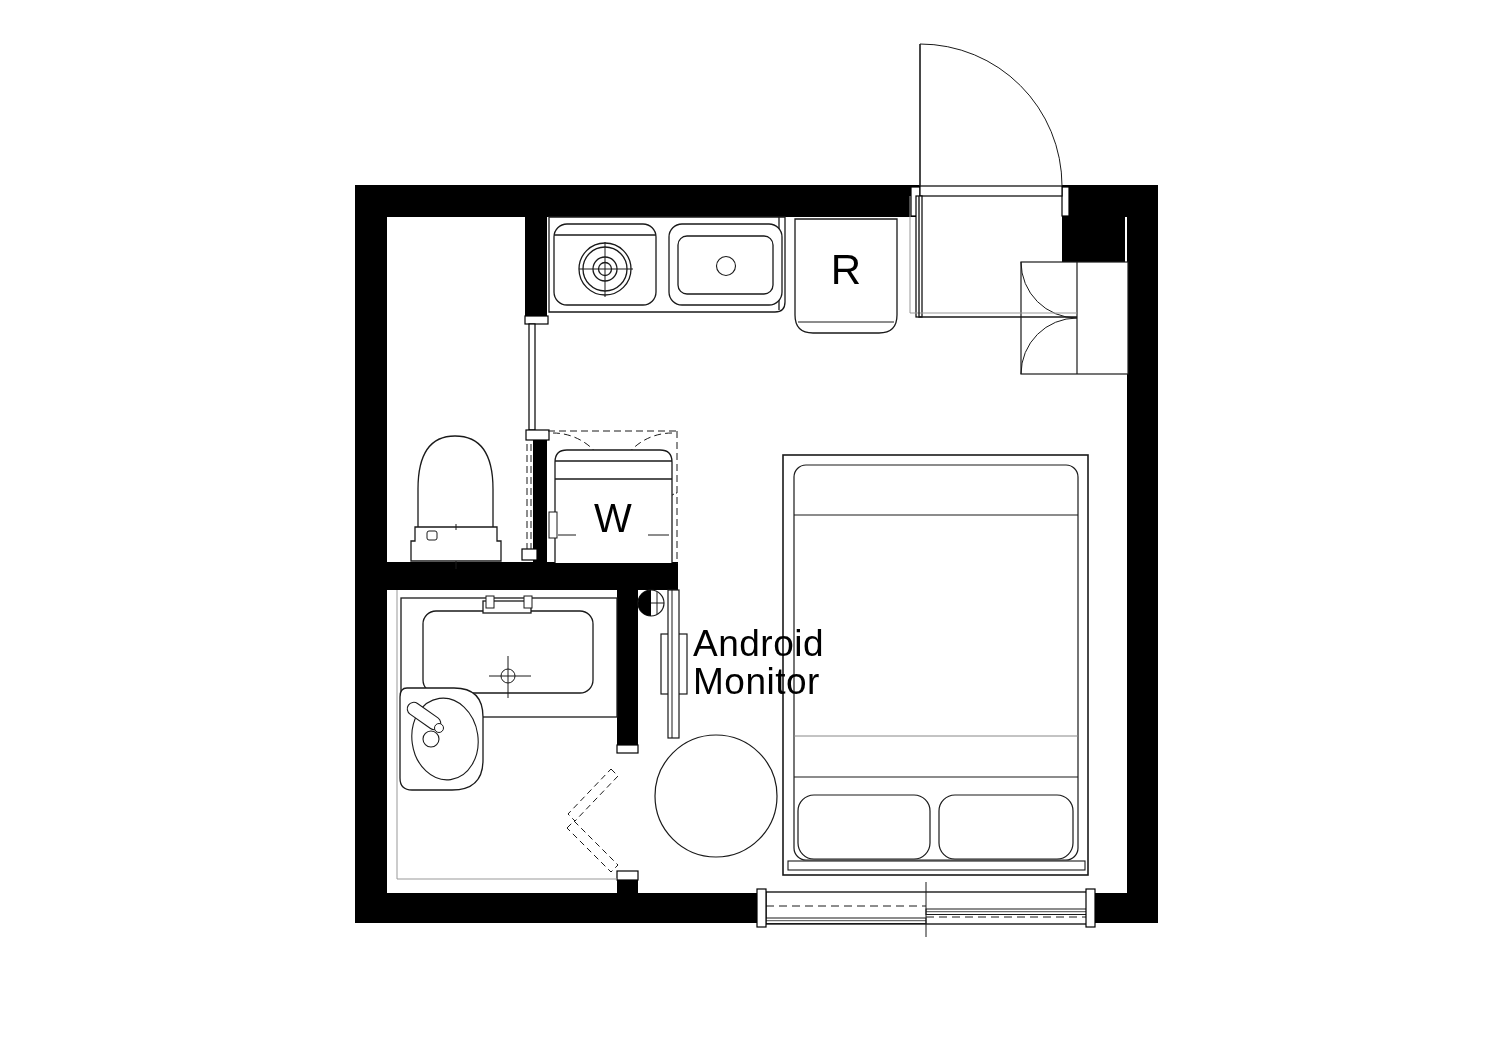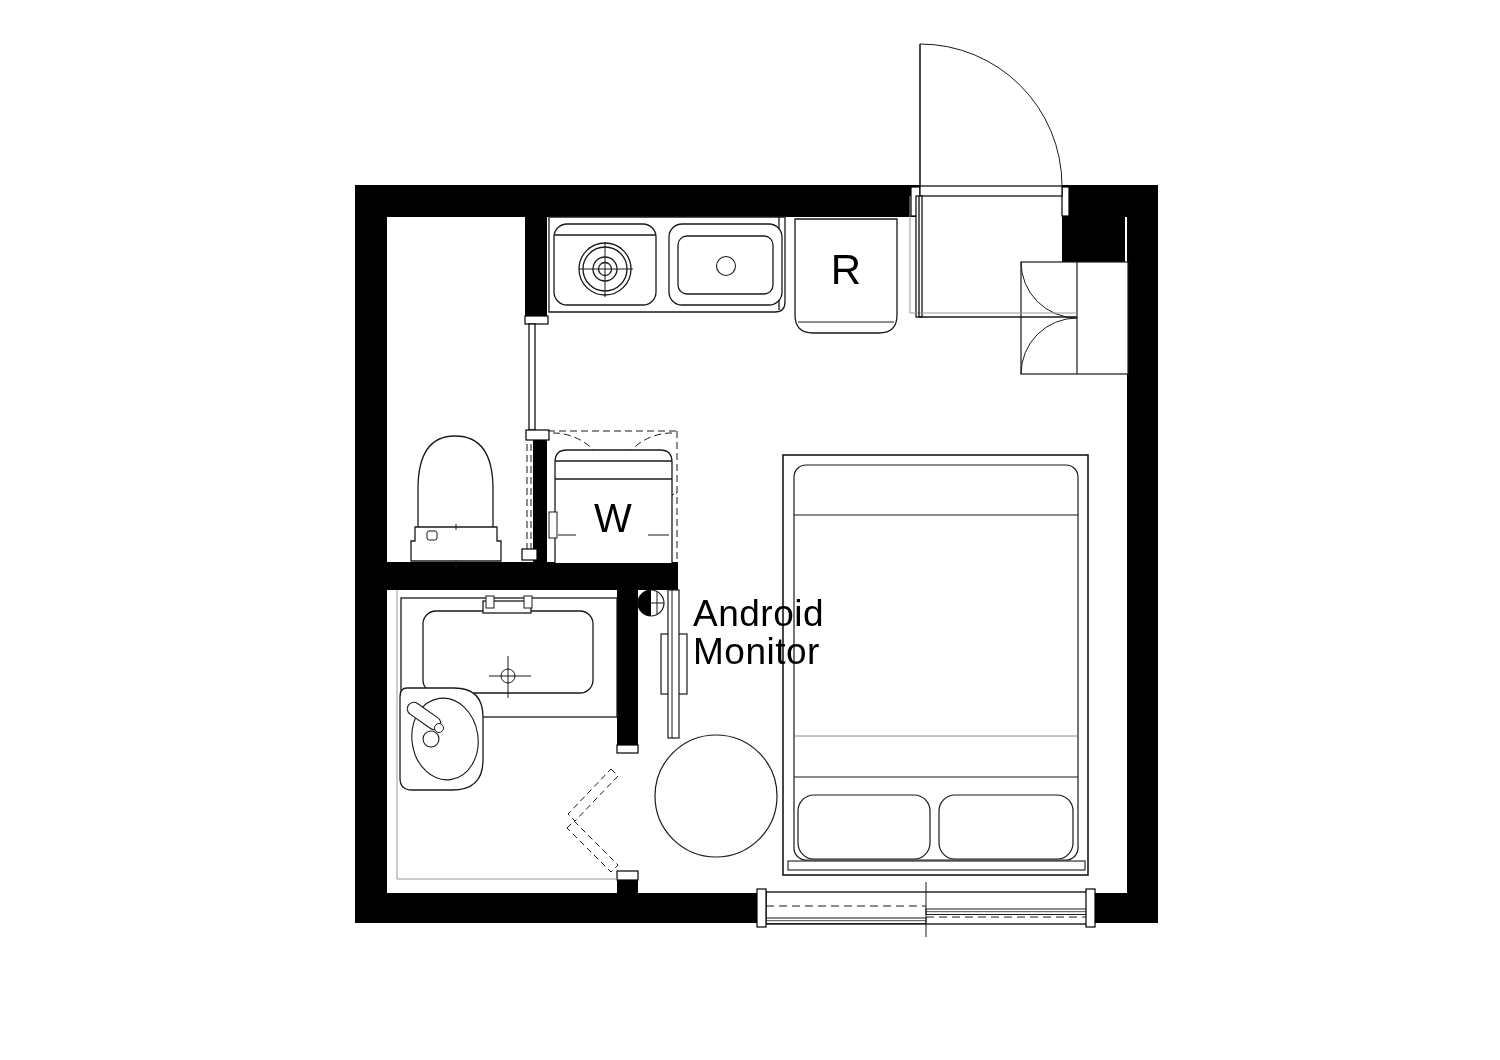--- a/index.html
+++ b/index.html
@@ -2,21 +2,21 @@
 <html><head>
 <meta charset="utf-8">
 <style>
   html,body{margin:0;padding:0;background:#fff;}
   .plan{position:relative;width:1500px;height:1060px;background:#fff;overflow:hidden;
         font-family:"Liberation Sans", sans-serif;}
   .plan svg{position:absolute;left:0;top:0;}
   .lbl{position:absolute;color:#000;white-space:pre;}
   .lbl-r{left:796px;top:246px;width:100px;text-align:center;font-size:42px;}
   .lbl-w{left:563px;top:496px;width:100px;text-align:center;font-size:40px;}
-  .lbl-monitor{left:693px;top:595px;font-size:37px;line-height:38px;letter-spacing:0.5px;}
+  .lbl-monitor{left:693px;top:625px;font-size:37px;line-height:38px;letter-spacing:0.5px;}
 </style>
 </head>
 <body>
 
 <div class="plan">
 <svg width="1500" height="1060" viewBox="0 0 1500 1060">
 
   <rect x="0" y="0" width="1500" height="1060" fill="#ffffff"></rect>
 
   <g fill="#000000" stroke="none">

